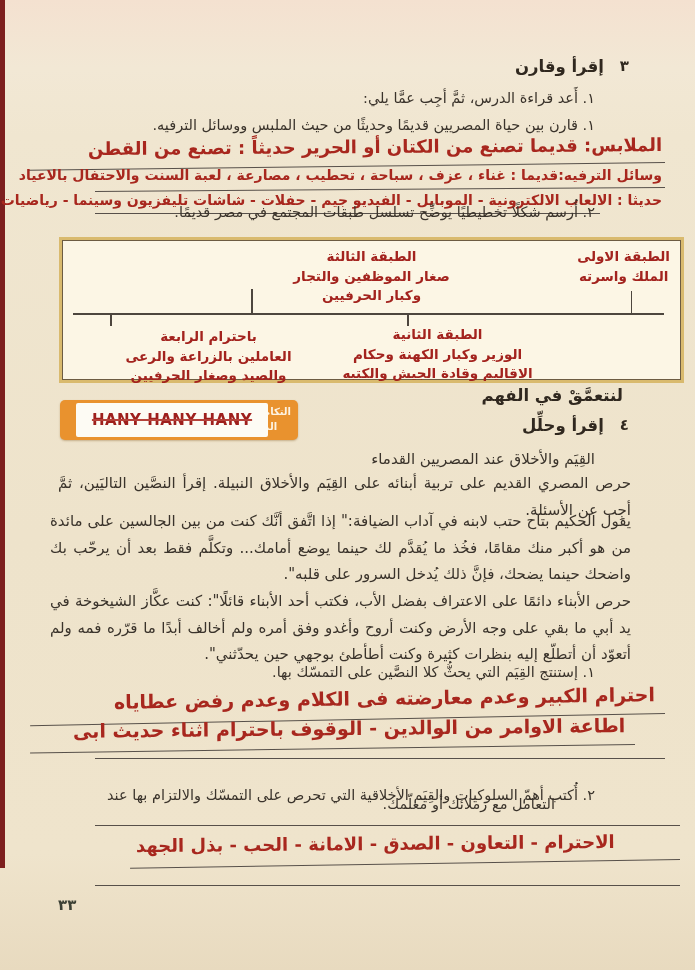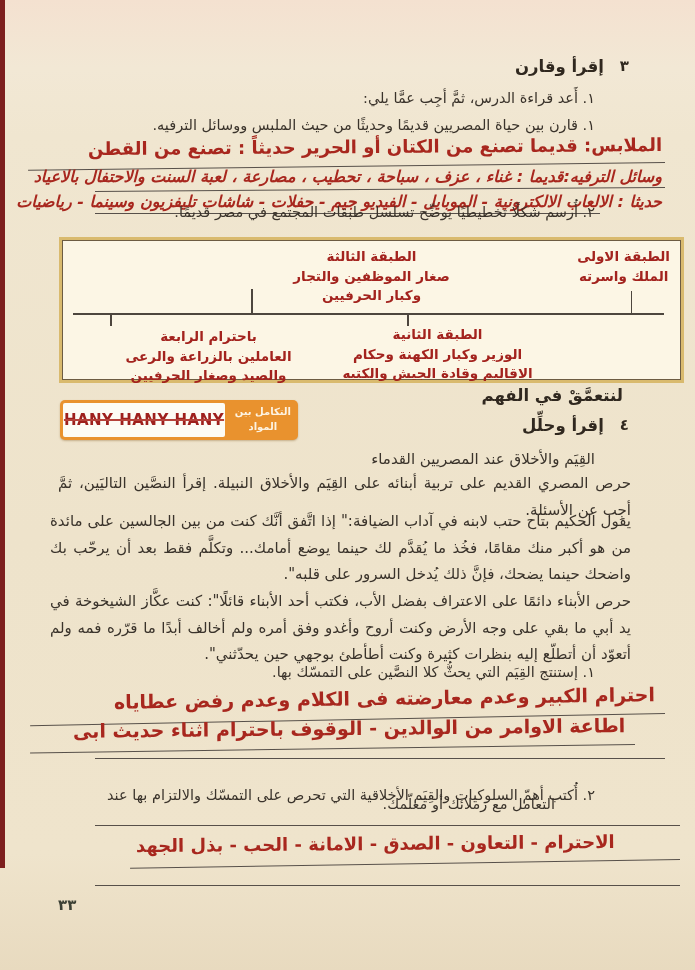--- a/index.html
+++ b/index.html
@@ -10,31 +10,31 @@
     color:#332c25;
   }
   .abs{position:absolute;}
   .left-strip{position:absolute;left:0;top:0;width:5px;height:868px;background:#7d1f1e;}
   .hdr{font-weight:bold;font-size:16.5px;color:#30281f;display:flex;gap:16px;}
   .hdr .num{font-size:15px;}
   .body-txt{font-size:14.5px;color:#3a332b;}
   .para{font-size:15px;line-height:1.78;text-align:justify;color:#3a332b;}
   .red{color:#a8271e;font-weight:bold;}
   .red-big{font-size:18px;white-space:nowrap;transform:rotate(-0.4deg);}
-  .red-mid{font-size:16px;white-space:nowrap;font-style:italic;}
+  .red-mid{font-size:14px;white-space:nowrap;}
   .rule{position:absolute;height:0;border-top:1.5px solid #57504a;transform-origin:right center;}
   
   .diagram{position:absolute;top:240px;left:62px;right:14px;height:138px;
     background:#fcf6e5;border:1px solid #6d5c42;outline:3px solid #d9ba6e;outline-offset:0;}
   .dg{position:absolute;text-align:center;color:#a3231e;font-weight:bold;font-size:13.5px;line-height:1.45;white-space:nowrap;}
   .dg .t{font-size:13.5px;}
   .dline{position:absolute;background:#4d463e;}
   
   .badge{position:absolute;top:400px;left:60px;width:238px;height:40px;background:#e9922e;border-radius:5px;box-shadow:0 1px 2px rgba(120,80,20,.35);}
-  .badge .white{position:absolute;top:3px;left:3px;bottom:3px;width:162px;background:#fdfbf4;border-radius:2px;
+  .badge .white{position:absolute;top:3px;left:16px;bottom:3px;width:192px;background:#fdfbf4;border-radius:2px;
     display:flex;align-items:center;justify-content:center;}
   .badge .wm{color:#9e1f1c;font-weight:bold;font-size:15px;letter-spacing:.5px;text-decoration:line-through;text-decoration-thickness:2px;text-decoration-color:#b5423a;white-space:nowrap;direction:ltr;}
   .badge .lbl{position:absolute;top:4px;right:7px;color:#fdf3e2;font-weight:bold;font-size:10px;line-height:1.5;text-align:center;}
   .pgnum{position:absolute;left:58px;top:896px;font-size:15px;font-weight:bold;color:#3c4034;}
 </style>
 </head>
 <body>
 
 <div class="page">
   <div class="left-strip"></div>

